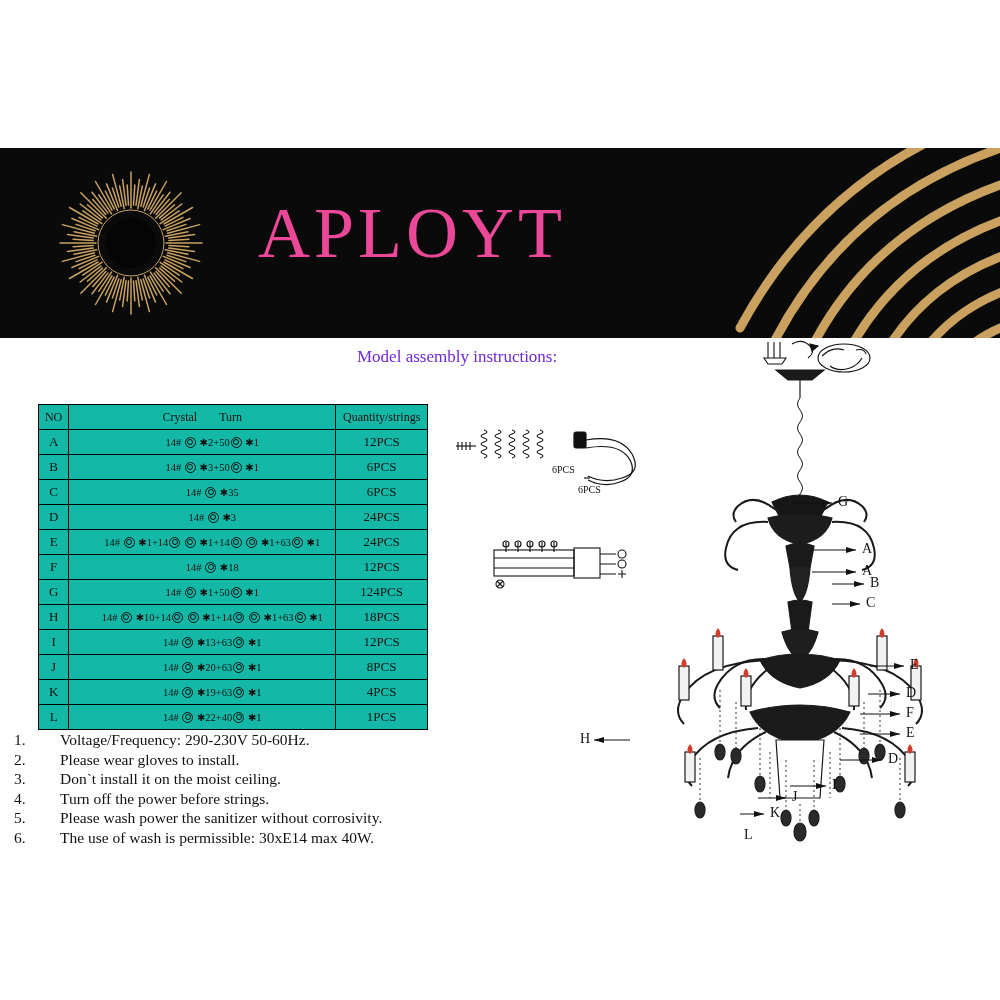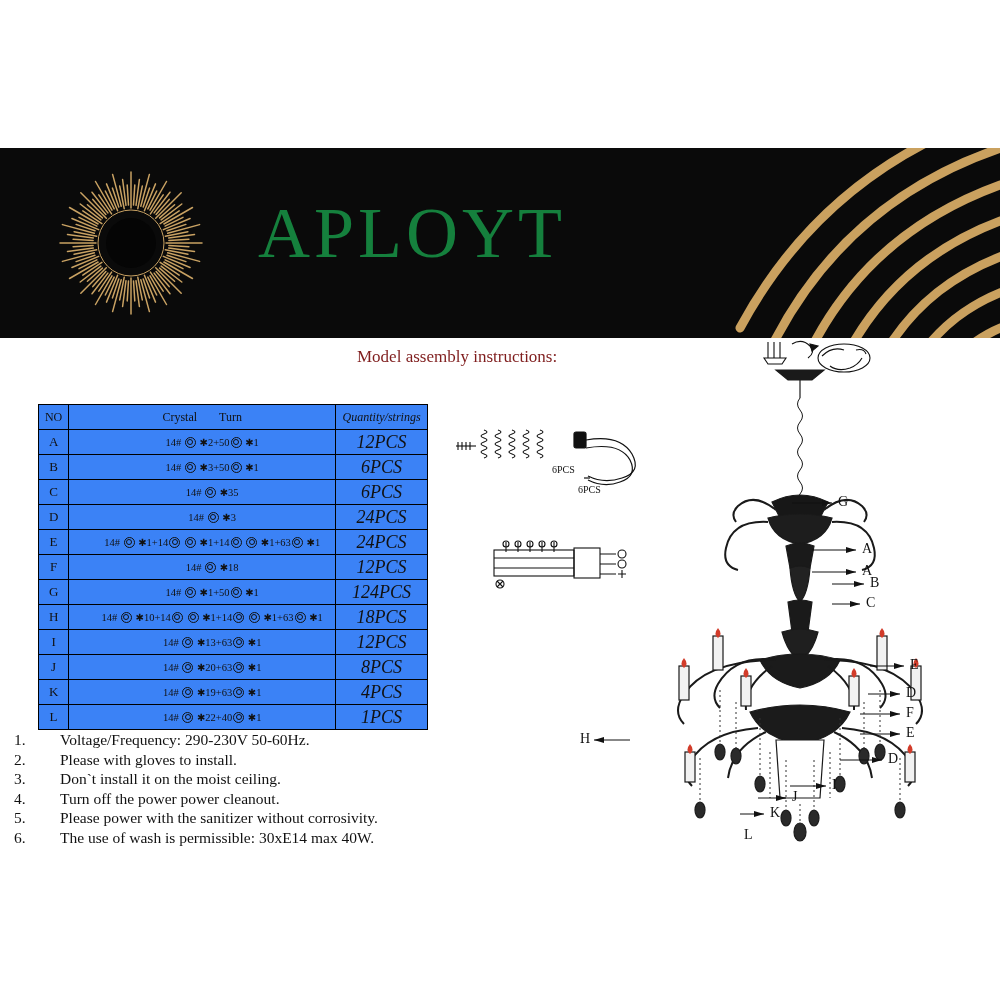--- a/index.html
+++ b/index.html
@@ -40,67 +40,67 @@
     width: 146px;
     height: 146px;
   }
   .brand-word {
     position: absolute;
     left: 258px;
     top: 44px;
     font-family: "Liberation Serif", serif;
     font-size: 72px;
     letter-spacing: 4px;
-    color: #15803d;
+    color: #ec4899;
     font-weight: 400;
   }
 
   
   .title-block {
     position: absolute;
     left: 357px;
     top: 345px;
     font-family: "Liberation Serif", serif;
     font-size: 17px;
     line-height: 24px;
-    color: #7f1d1d;
+    color: #6d28d9;
   }
   .title-block .t1 { font-weight: 400; }
   .title-block .t2 { font-weight: 400; }
 
   
   .parts-table {
     position: absolute;
     left: 38px;
     top: 404px;
     width: 390px;
     border-collapse: collapse;
     font-family: "Liberation Serif", serif;
     font-size: 11px;
   }
   .parts-table th, .parts-table td {
     border: 1px solid #000;
     padding: 0;
     height: 24px;
     text-align: center;
     vertical-align: middle;
-    background: #3b82f6;
+    background: #14b8a6;
   }
   .parts-table th { font-weight: 400; font-size: 12px; }
   .col-no { width: 34px; }
   .col-model { width: 256px; text-align: left; }
-  .col-qty { width: 96px; font-style: italic; }
+  .col-qty { width: 96px; }
   .parts-table td.col-no { font-size: 13px; }
   .parts-table td.col-model {
     padding-left: 20px;
     font-size: 10.5px;
     white-space: nowrap;
     letter-spacing: 0px;
   }
-  .parts-table td.col-qty { font-size: 18px; }
+  .parts-table td.col-qty { font-size: 13px; }
   .hdr-model-inner {
     display: flex;
     justify-content: center;
     gap: 22px;
   }
 
   
   .g-ring, .g-drop, .g-ball {
     display: inline-block;
     vertical-align: -2px;
@@ -366,33 +366,33 @@
     </tbody>
 </table>
 
 <div class="notes">
   <div class="note-row">
     <span class="note-num">1.</span>
     <span class="note-txt">Voltage/Frequency: 290-230V 50-60Hz.</span>
   </div>
   <div class="note-row">
     <span class="note-num">2.</span>
-    <span class="note-txt">Please with gloves to install.</span>
+    <span class="note-txt">Please wear gloves to install.</span>
   </div>
   <div class="note-row">
     <span class="note-num">3.</span>
     <span class="note-txt">Don`t install it on the moist ceiling.</span>
   </div>
   <div class="note-row">
     <span class="note-num">4.</span>
-    <span class="note-txt">Turn off the power power cleanout.</span>
+    <span class="note-txt">Turn off the power before strings.</span>
   </div>
   <div class="note-row">
     <span class="note-num">5.</span>
-    <span class="note-txt">Please power with the sanitizer without corrosivity.</span>
+    <span class="note-txt">Please wash power the sanitizer without corrosivity.</span>
   </div>
   <div class="note-row">
     <span class="note-num">6.</span>
     <span class="note-txt">The use of wash is permissible: 30xE14 max 40W.</span>
   </div>
 </div>
 
 <div class="diagram">
 
   <svg style="position:absolute; left:320px; top:0px;" width="130" height="50" viewBox="0 0 130 50">

